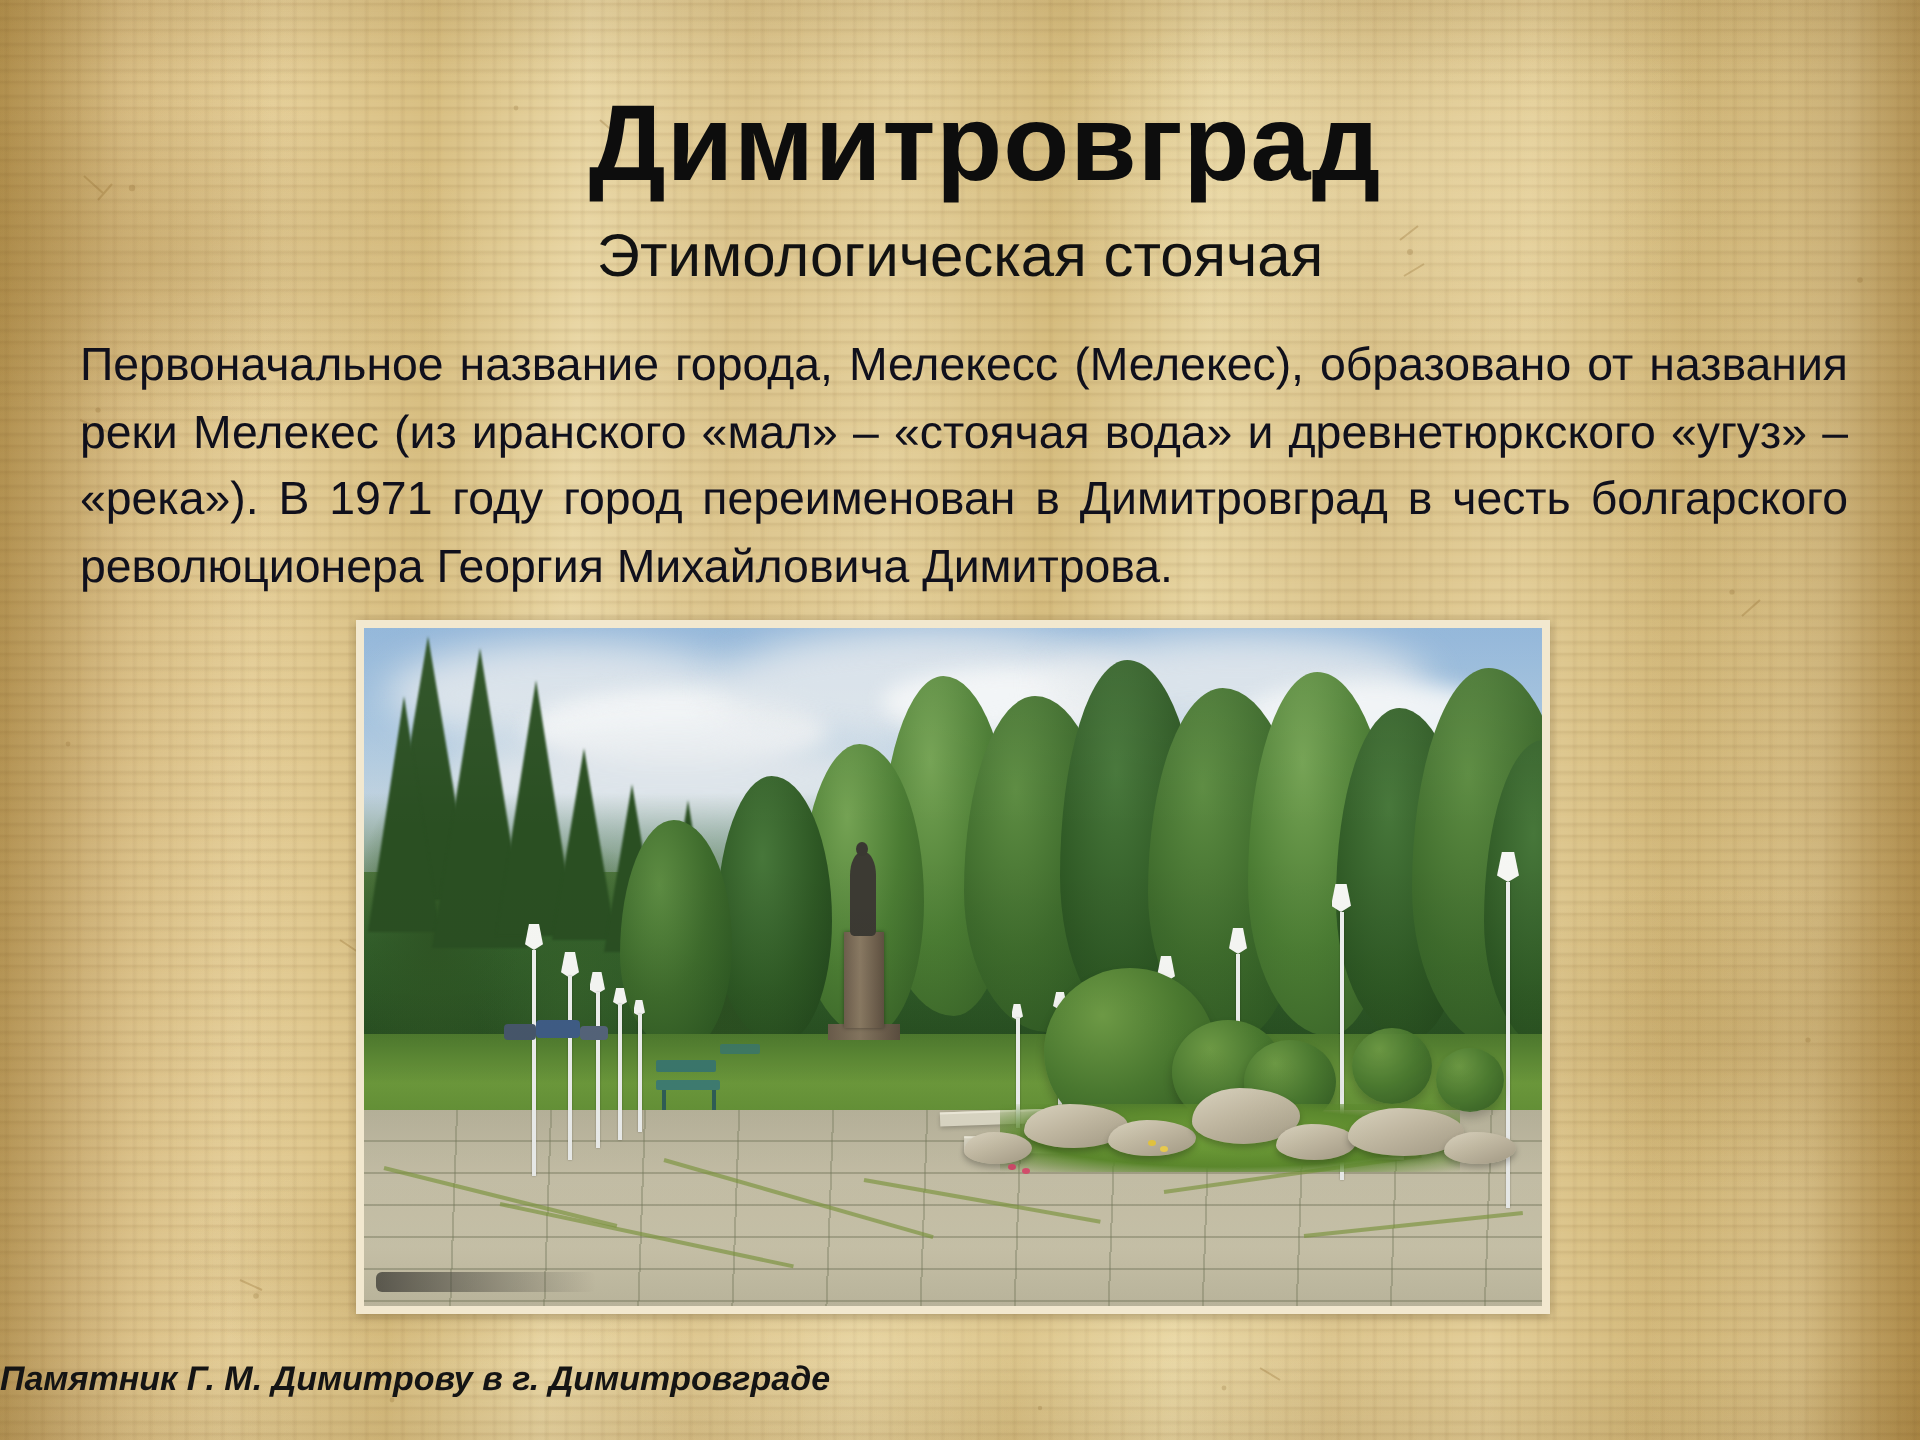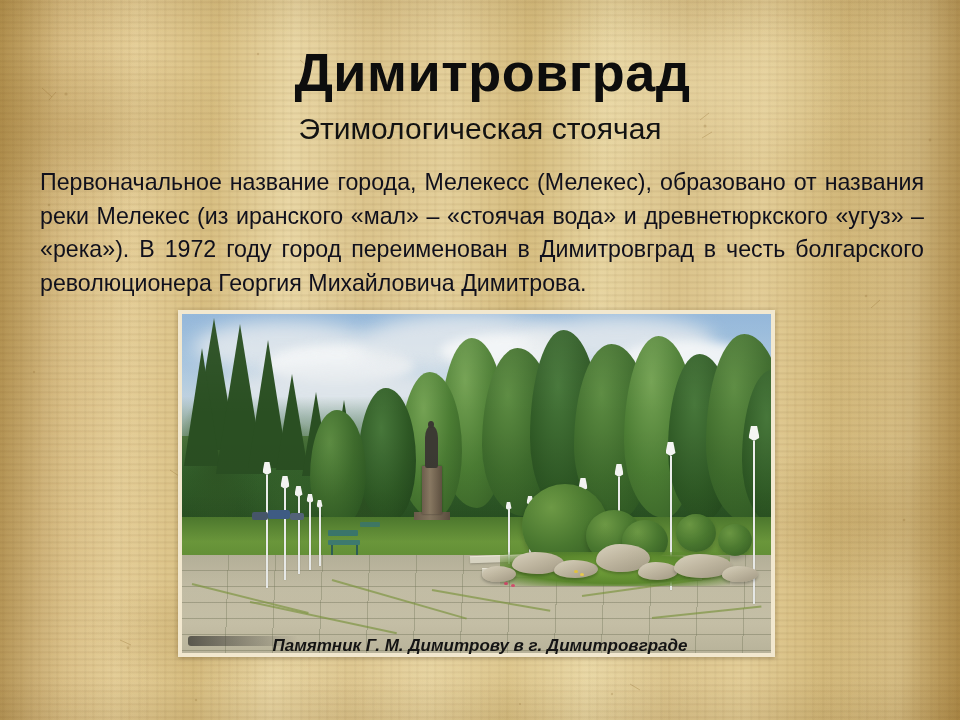--- a/index.html
+++ b/index.html
@@ -336,22 +336,22 @@
     position: absolute;
     inset: 0;
     background: linear-gradient(180deg, rgba(255,255,255,.05) 0%, rgba(0,0,0,0) 30%, rgba(0,0,0,.05) 100%);
     pointer-events: none;
   }
 
   
   .caption {
     position: absolute;
     left: 0; right: 0;
-    top: 636px;
-    text-align: center;
+    top: 680px;
+    text-align: left;
     font-size: 17px;
     font-weight: 700;
     font-style: italic;
     color: #141414;
     white-space: nowrap;
   }
 </style>
 </head>
 <body>
 
@@ -379,21 +379,21 @@
       <circle cx="34" cy="372" r="1.2"></circle>
         <circle cx="930" cy="140" r="1.4"></circle>
       <circle cx="520" cy="704" r="1.1"></circle>
         <circle cx="196" cy="700" r="1.2"></circle>
     </g>
   </svg>
 
   <div class="title">Димитровград</div>
   <div class="subtitle">Этимологическая стоячая</div>
 
-  <div class="body-text">Первоначальное название города, Мелекесс (Мелекес), образовано от названия реки Мелекес (из иранского «мал» – «стоячая вода» и древнетюркского «угуз» – «река»). В 1972 году город переименован в Димитровград в честь болгарского революционера Георгия Михайловича Димитрова.</div>
+  <div class="body-text">Первоначальное название города, Мелекесс (Мелекес), образовано от названия реки Мелекес (из иранского «мал» – «стоячая вода» и древнетюркского «угуз» – «река»). В 1971 году город переименован в Димитровград в честь болгарского революционера Георгия Михайловича Димитрова.</div>
 
   <div class="photo-frame">
     <div class="photo">
 
       <div class="sky"></div>
       <div class="cloud soft" style="left:2%;  top:2%;  width:180px; height:52px;"></div>
       <div class="cloud" style="left:14%; top:9%;  width:150px; height:40px;"></div>
       <div class="cloud soft" style="left:30%; top:0%;  width:210px; height:60px;"></div>
       <div class="cloud" style="left:44%; top:6%;  width:130px; height:34px;"></div>
       <div class="cloud soft" style="left:58%; top:1%;  width:190px; height:48px;"></div>

